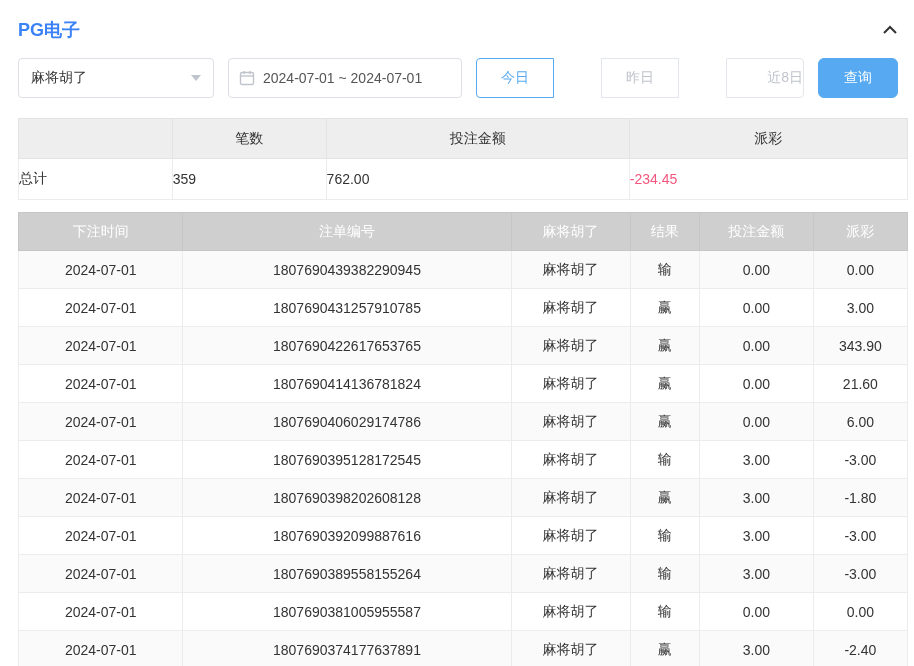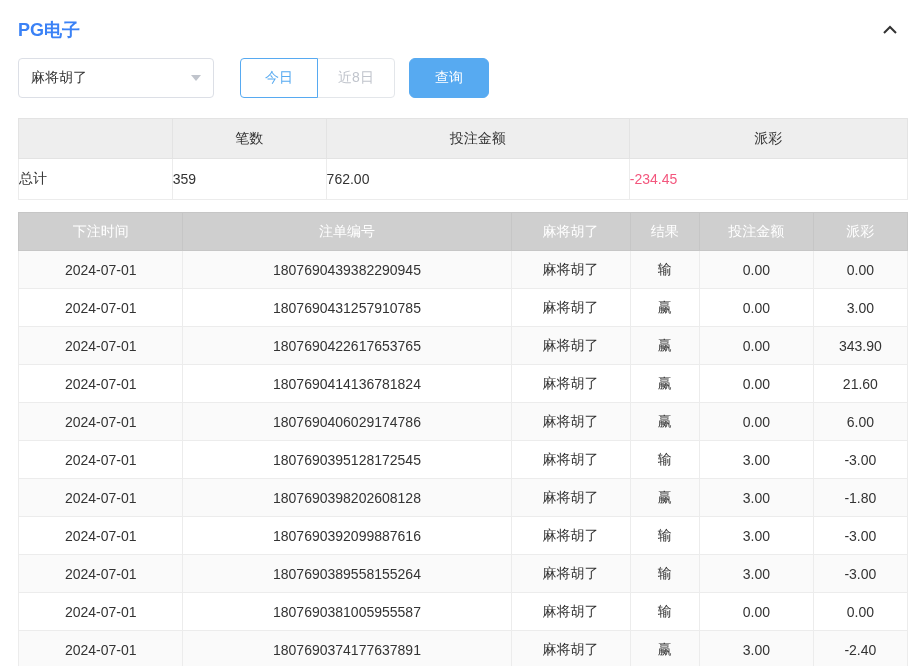--- a/index.html
+++ b/index.html
@@ -18,25 +18,25 @@
   .page{padding:14px 6px 0 18px;}
   .panel-header{display:flex;justify-content:space-between;align-items:center;height:32px;}
   .panel-title{font-size:18px;font-weight:bold;color:#3b82f6;}
   .collapse{cursor:pointer;margin-right:10px;display:flex;align-items:center;}
   .filters{display:flex;align-items:center;margin-top:12px;height:40px;}
   .select{width:196px;height:40px;border:1px solid #dcdfe6;border-radius:4px;
     display:flex;align-items:center;justify-content:space-between;padding:0 12px;cursor:pointer;background:#fff;}
   .caret{width:0;height:0;border-left:5px solid transparent;border-right:5px solid transparent;border-top:6px solid #c0c4cc;}
   .date{width:234px;height:40px;border:1px solid #dcdfe6;border-radius:4px;
     display:flex;align-items:center;gap:8px;padding:0 10px;margin-left:14px;color:#555;cursor:pointer;background:#fff;}
-  .seg-group{display:flex;margin-left:26px;}
+  .seg-group{display:flex;margin-left:14px;gap:48px;}
   .seg{height:40px;min-width:78px;background:#fff;border:1px solid #e3e6ea;color:#c0c4cc;
     font-size:14px;cursor:pointer;margin-left:-1px;}
   .seg:first-child{margin-left:0;border-radius:4px 0 0 4px;}
-  .seg:last-child{border-radius:0 4px 4px 0;}
+  .seg:last-child{border-radius:0 4px 4px 0;text-align:right;}
   .seg.active{color:var(--accent);border-color:var(--accent);position:relative;z-index:1;}
   .search{height:40px;width:80px;margin-left:14px;background:var(--accent);border:1px solid var(--accent);
     border-radius:6px;color:#fff;font-size:14px;cursor:pointer;}
   table{border-collapse:collapse;width:100%;table-layout:fixed;padding-left:43px;}
   .summary{margin-top:20px;}
   .summary th{background:var(--sumbg);font-weight:normal;height:40px;border:1px solid #e3e3e3;color:#333;font-size:14px;}
   .summary td{height:41px;border:1px solid #ececec;background:#fff;}
   .bets{margin-top:12px;}
   .bets th{background:var(--thbg);color:#fff;font-weight:normal;height:38px;border:1px solid #c6c6c6;font-size:14px;}
   .bets td{height:38px;text-align:center;border:1px solid #ececec;color:#333;background:#fff;}
@@ -56,23 +56,33 @@
       </svg>
     </span>
   </div>
 
   <div class="filters">
     <div class="select">
       <span>麻将胡了</span>
       <span class="caret"></span>
     </div>
 
+    <div class="date">
+      <svg width="16" height="16" viewBox="0 0 16 16">
+        <rect x="1.5" y="2.5" width="13" height="12" rx="1.5" fill="none" stroke="#c0c4cc" stroke-width="1.4"></rect>
+        <line x1="1.5" y1="6" x2="14.5" y2="6" stroke="#c0c4cc" stroke-width="1.4"></line>
+        <line x1="5" y1="1" x2="5" y2="4" stroke="#c0c4cc" stroke-width="1.4"></line>
+        <line x1="11" y1="1" x2="11" y2="4" stroke="#c0c4cc" stroke-width="1.4"></line>
+      </svg>
+      <span>2024-07-01 ~ 2024-07-01</span>
+    </div>
 
     <div class="seg-group">
       <button class="seg active">今日</button>
+      <button class="seg">昨日</button>
       <button class="seg">近8日</button>
     </div>
 
     <button class="search">查询</button>
   </div>
 
   <table class="summary">
     <colgroup>
       <col style="width:17.3%">
         <col style="width:17.3%">

